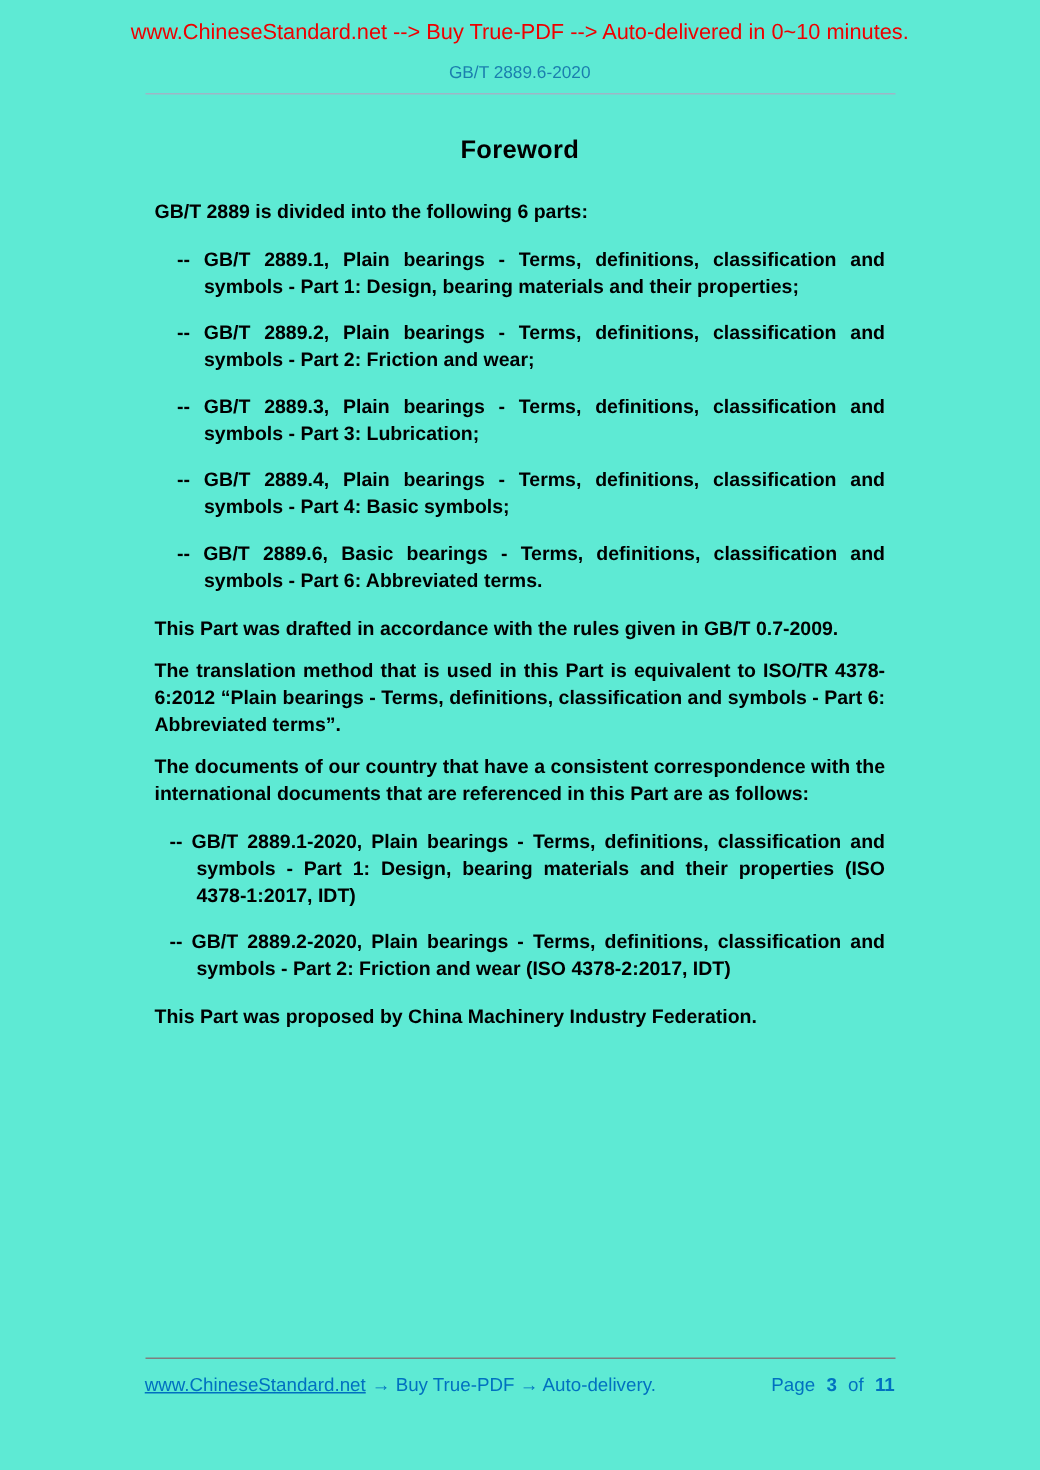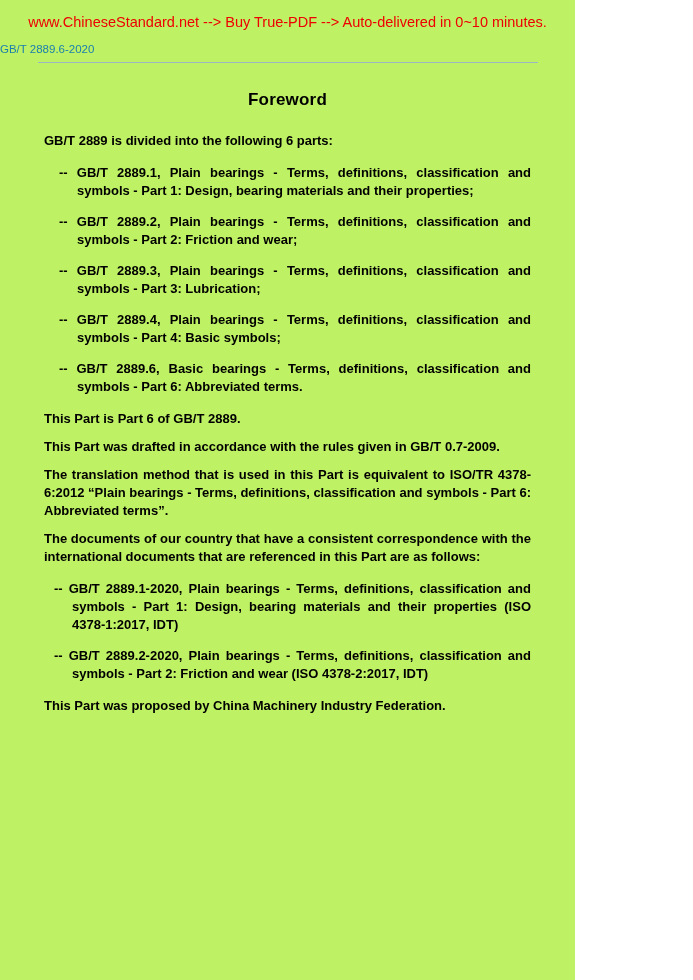--- a/index.html
+++ b/index.html
@@ -6,33 +6,33 @@
   * { box-sizing: border-box; margin: 0; padding: 0; }
   html, body { background: #ffffff; }
   body {
     width: 693px;
     height: 980px;
     font-family: "Liberation Sans", sans-serif;
     color: #000;
     position: relative;
     overflow: hidden;
   }
-  .page { width: 575px; height: 980px; position: relative; background: #bef264; }
+  .page { width: 693px; height: 980px; position: relative; background: #5eead4; }
 
   
   .banner {
     padding-top: 13px;
     text-align: center;
     color: #ee0000;
     font-size: 14.5px;
     line-height: 18px;
   }
   .std-number {
     margin-top: 11px;
-    text-align: left;
+    text-align: center;
     color: #1b7fae;
     font-size: 11.5px;
     line-height: 14px;
   }
   .header-rule {
     border: none;
     border-top: 1px solid #9db6c6;
     width: 500px;
     margin: 6px auto 0 auto;
   }
@@ -114,28 +114,41 @@
     <p>GB/T 2889 is divided into the following 6 parts:</p>
 
     <div class="list list-a">
       <p class="hang">-- GB/T 2889.1, Plain bearings - Terms, definitions, classification and symbols - Part 1: Design, bearing materials and their properties;</p>
       <p class="hang">-- GB/T 2889.2, Plain bearings - Terms, definitions, classification and symbols - Part 2: Friction and wear;</p>
       <p class="hang">-- GB/T 2889.3, Plain bearings - Terms, definitions, classification and symbols - Part 3: Lubrication;</p>
       <p class="hang">-- GB/T 2889.4, Plain bearings - Terms, definitions, classification and symbols - Part 4: Basic symbols;</p>
       <p class="hang">-- GB/T 2889.6, Basic bearings - Terms, definitions, classification and symbols - Part 6: Abbreviated terms.</p>
     </div>
 
-    <p>This Part is Part 6 of GB/T 2889.</p>
     <p>This Part was drafted in accordance with the rules given in GB/T 0.7-2009.</p>
     <p>The translation method that is used in this Part is equivalent to ISO/TR 4378-6:2012 “Plain bearings - Terms, definitions, classification and symbols - Part 6: Abbreviated terms”.</p>
     <p>The documents of our country that have a consistent correspondence with the international documents that are referenced in this Part are as follows:</p>
 
     <div class="list list-b">
       <p class="hang">-- GB/T 2889.1-2020, Plain bearings - Terms, definitions, classification and symbols - Part 1: Design, bearing materials and their properties (ISO 4378-1:2017, IDT)</p>
       <p class="hang">-- GB/T 2889.2-2020, Plain bearings - Terms, definitions, classification and symbols - Part 2: Friction and wear (ISO 4378-2:2017, IDT)</p>
     </div>
 
     <p>This Part was proposed by China Machinery Industry Federation.</p>
 
   </main>
 
+  <footer class="footer">
+    <hr class="footer-rule">
+    <div class="footer-row">
+      <div class="footer-left">
+        <span class="footer-link">www.ChineseStandard.net</span><span class="footer-tagline">→ Buy True-PDF → Auto-delivery.</span>
+      </div>
+      <div class="page-indicator">
+        <span>Page</span>
+        <span class="bold">3</span>
+        <span>of</span>
+        <span class="bold">11</span>
+      </div>
+    </div>
+  </footer>
 
 </div>
 
 </body></html>

